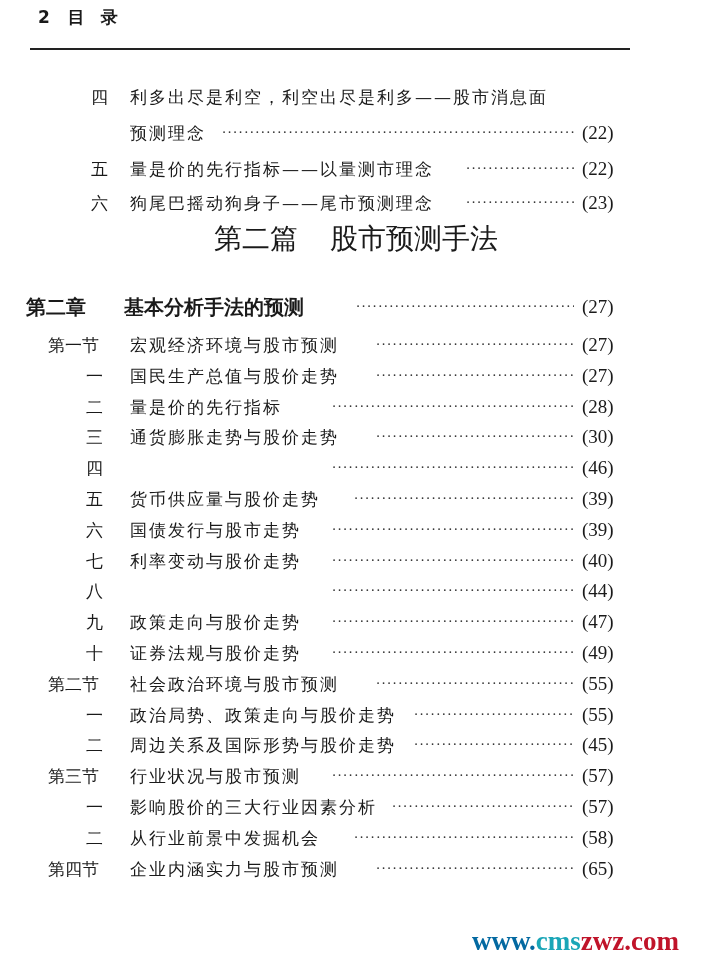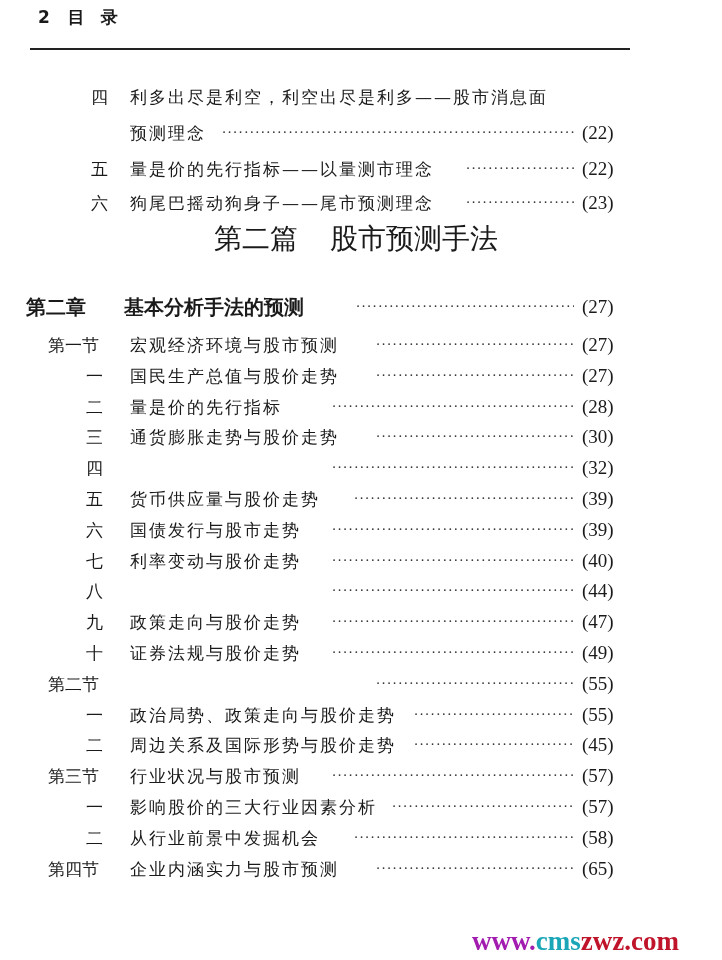--- a/index.html
+++ b/index.html
@@ -86,21 +86,21 @@
     </div>
     <div class="row item" style="top: 422.4px;">
       <span class="mark" style="left:86px">三</span>
       <span class="title" style="left:130px">通货膨胀走势与股价走势</span>
       <span class="dots" style="left:376px;width:198px">································································</span>
       <span class="page">(30)</span>
     </div>
     <div class="row item" style="top: 453.2px;">
       <span class="mark" style="left:86px">四</span>
       <span class="dots" style="left:332px;width:242px">································································</span>
-      <span class="page">(32)</span>
+      <span class="page">(46)</span>
     </div>
     <div class="row item" style="top: 484px;">
       <span class="mark" style="left:86px">五</span>
       <span class="title" style="left:130px">货币供应量与股价走势</span>
       <span class="dots" style="left:354px;width:220px">································································</span>
       <span class="page">(39)</span>
     </div>
     <div class="row item" style="top: 514.8px;">
       <span class="mark" style="left:86px">六</span>
       <span class="title" style="left:130px">国债发行与股市走势</span>
@@ -125,20 +125,21 @@
       <span class="page">(47)</span>
     </div>
     <div class="row item" style="top: 638px;">
       <span class="mark" style="left:86px">十</span>
       <span class="title" style="left:130px">证券法规与股价走势</span>
       <span class="dots" style="left:332px;width:242px">································································</span>
       <span class="page">(49)</span>
     </div>
     <div class="row section" style="top: 668.8px;">
       <span class="mark" style="left:48px">第二节</span>
+      <span class="title" style="left:130px">社会政治环境与股市预测</span>
       <span class="dots" style="left:376px;width:198px">································································</span>
       <span class="page">(55)</span>
     </div>
     <div class="row item" style="top: 699.6px;">
       <span class="mark" style="left:86px">一</span>
       <span class="title" style="left:130px">政治局势、政策走向与股价走势</span>
       <span class="dots" style="left:414px;width:160px">································································</span>
       <span class="page">(55)</span>
     </div>
     <div class="row item" style="top: 730.4px;">
@@ -167,14 +168,14 @@
     </div>
     <div class="row section" style="top: 853.6px;">
       <span class="mark" style="left:48px">第四节</span>
       <span class="title" style="left:130px">企业内涵实力与股市预测</span>
       <span class="dots" style="left:376px;width:198px">································································</span>
       <span class="page">(65)</span>
     </div>
   </div>
 
 <div class="watermark">
-  <span id="wm1" style="color: #a21caf;">www.</span><span id="wm2" style="color: rgb(26, 166, 183);">cms</span><span id="wm3" style="color: rgb(192, 20, 42);">zwz.com</span>
+  <span id="wm1" style="color: #0369a1;">www.</span><span id="wm2" style="color: rgb(26, 166, 183);">cms</span><span id="wm3" style="color: rgb(192, 20, 42);">zwz.com</span>
 </div>
 
 </body></html>

